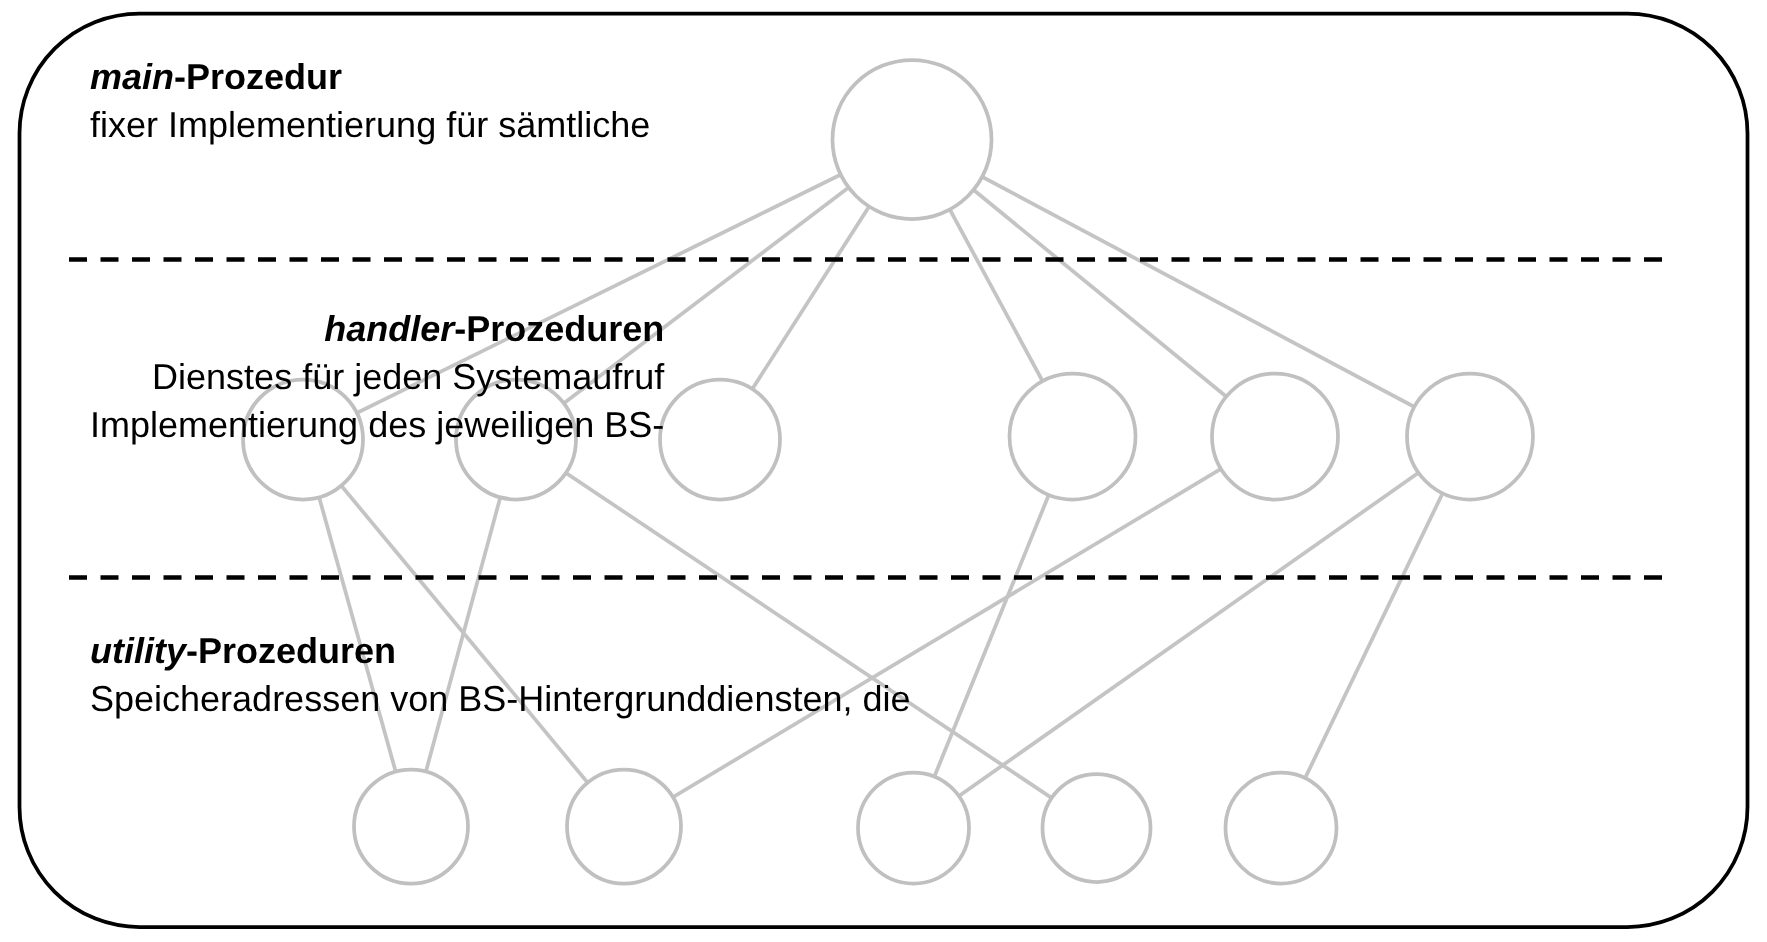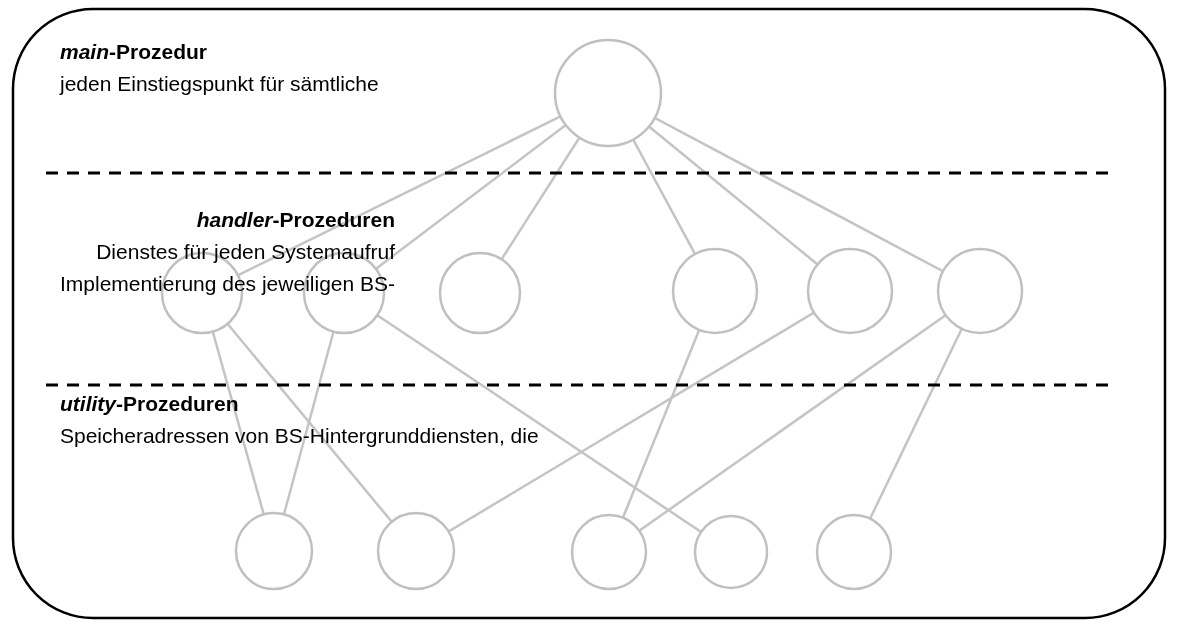--- a/index.html
+++ b/index.html
@@ -21,33 +21,33 @@
     position: absolute;
     left: 0;
     top: 0;
     width: 1178px;
     height: 628px;
   }
   .textblock {
     position: absolute;
     left: 60px;
     color: #000000;
-    font-size: 21px;
+    font-size: 24px;
     line-height: 32px;
     white-space: nowrap;
   }
   .textblock .tb-title {
     font-weight: bold;
   }
   .textblock .tb-title .t-ital {
     font-style: italic;
   }
   #tb-main    { top: 36px; }
   #tb-handler { top: 204px; text-align: right; }
-  #tb-utility { top: 388px; }
+  #tb-utility { top: 419px; }
 </style>
 </head>
 <body>
 
 <div id="canvas">
 
   <svg id="diagram-svg" xmlns="http://www.w3.org/2000/svg" viewBox="0 0 1178 628">
       <line x1="608" y1="93" x2="202" y2="293" stroke="#c4c4c4" stroke-width="2.5"></line>
       <line x1="608" y1="93" x2="344" y2="293" stroke="#c4c4c4" stroke-width="2.5"></line>
       <line x1="608" y1="93" x2="480" y2="293" stroke="#c4c4c4" stroke-width="2.5"></line>
@@ -74,21 +74,21 @@
       <circle cx="274" cy="551" r="38" fill="#ffffff" stroke="#c0c0c0" stroke-width="2.5"></circle>
       <circle cx="416" cy="551" r="38" fill="#ffffff" stroke="#c0c0c0" stroke-width="2.5"></circle>
       <circle cx="609" cy="552" r="37" fill="#ffffff" stroke="#c0c0c0" stroke-width="2.5"></circle>
       <circle cx="731" cy="552" r="36" fill="#ffffff" stroke="#c0c0c0" stroke-width="2.5"></circle>
       <circle cx="854" cy="552" r="37" fill="#ffffff" stroke="#c0c0c0" stroke-width="2.5"></circle>
       <rect x="13" y="9" width="1152" height="609" rx="80" ry="80" fill="none" stroke="#000000" stroke-width="2.5"></rect>
     </svg>
 
   <div class="textblock" id="tb-main">
     <div class="tb-title"><span class="t-ital">main</span><span>-Prozedur</span></div>
-    <div class="tb-line">jeden Einstiegspunkt für sämtliche</div>
+    <div class="tb-line">fixer Implementierung für sämtliche</div>
   </div>
 
   <div class="textblock" id="tb-handler">
     <div class="tb-title"><span class="t-ital">handler</span><span>-Prozeduren</span></div>
     <div class="tb-line">Dienstes für jeden Systemaufruf</div>
     <div class="tb-line">Implementierung des jeweiligen BS-</div>
   </div>
 
   <div class="textblock" id="tb-utility">
     <div class="tb-title"><span class="t-ital">utility</span><span>-Prozeduren</span></div>

